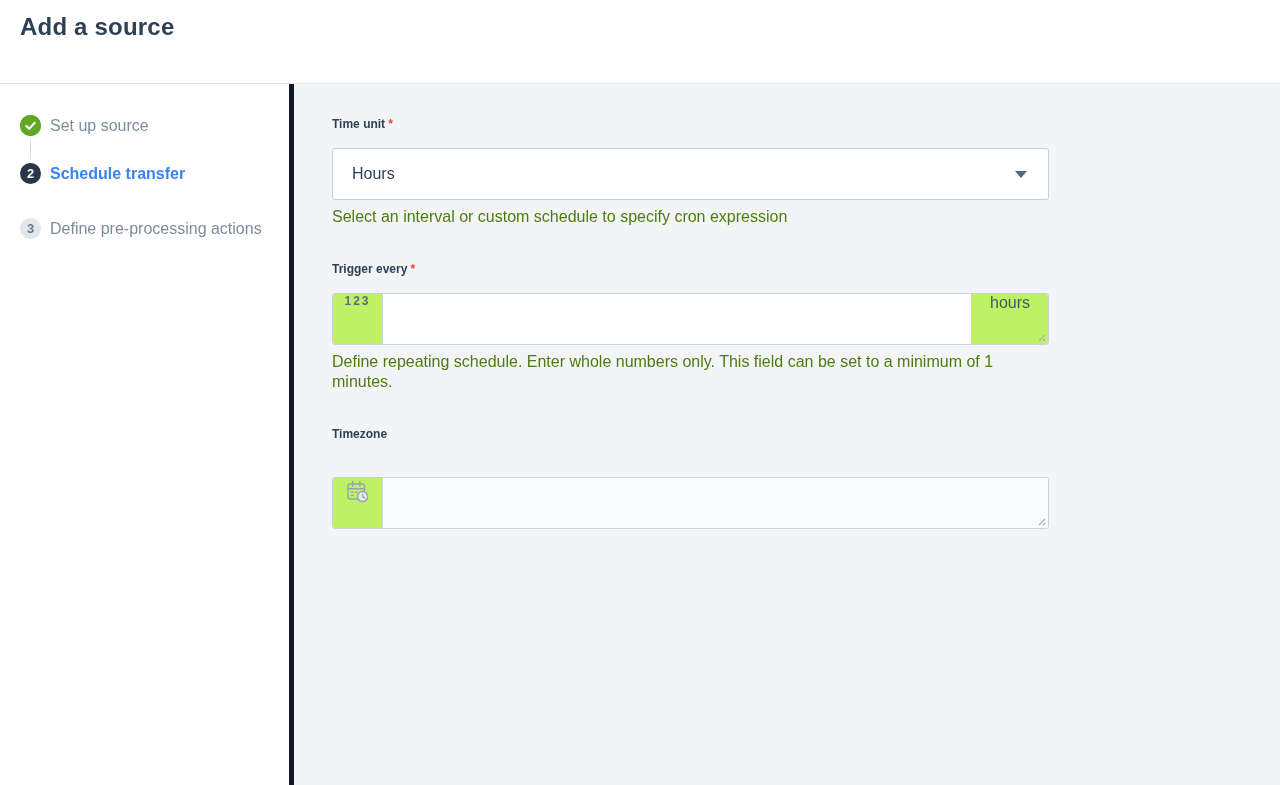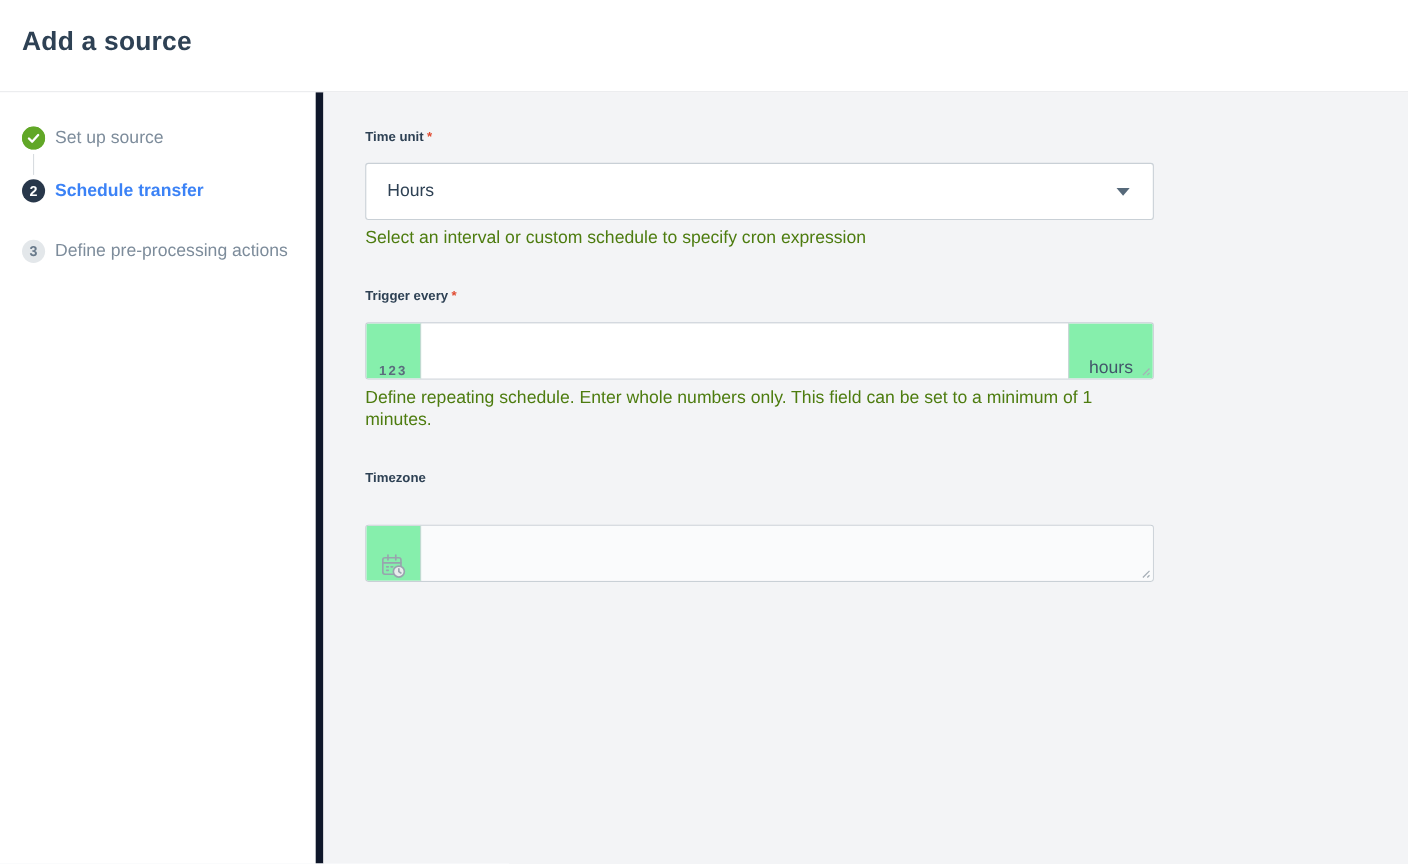--- a/index.html
+++ b/index.html
@@ -8,38 +8,38 @@
     font-family: "Liberation Sans", sans-serif;
     background: #ffffff;
     color: #2e4154;
   }
 
   
   .header {
     height: 84px;
     background: #ffffff;
     border-bottom: 1px solid #e4e6e8;
-    padding: 24px 20px 0 20px;
+    padding: 13px 20px 0 20px;
   }
   .page-title {
     font-size: 24px;
     font-weight: bold;
     color: #2e4154;
     letter-spacing: 0.2px;
   }
 
   
   .layout { display: flex; height: 701px; }
 
   
   .sidebar {
     width: 294px;
     min-width: 294px;
     background: #ffffff;
-    border-right: 7px solid #0f172a;
+    border-right: 5px solid #0f172a;
     padding: 31px 16px 0 20px;
   }
   .step-row { display: flex; align-items: center; }
   .step-circle {
     width: 21px; height: 21px;
     border-radius: 50%;
     display: flex; align-items: center; justify-content: center;
     font-size: 13px; font-weight: bold;
     flex: 0 0 21px;
   }
@@ -112,23 +112,23 @@
   .input-group {
     position: relative;
     display: flex;
     height: 52px;
     border: 1px solid #c9d0d6;
     border-radius: 3px;
     background: #ffffff;
     overflow: hidden;
   }
   .ig-addon {
-    background: #86efac;
+    background: #bef264;
     display: flex;
-    align-items: flex-end;
+    align-items: flex-start;
     justify-content: center;
     flex: 0 0 auto;
   }
   .ig-addon.left  { width: 50px; border-right: 1px solid #cfd5da; }
   .ig-addon.right { width: 77px; border-left: 1px solid #cfd5da; color: #42566a; font-size: 16px; position: relative; }
   .num-icon {
     font-size: 12px;
     font-weight: bold;
     color: #5b6c7d;
     letter-spacing: 2px;

